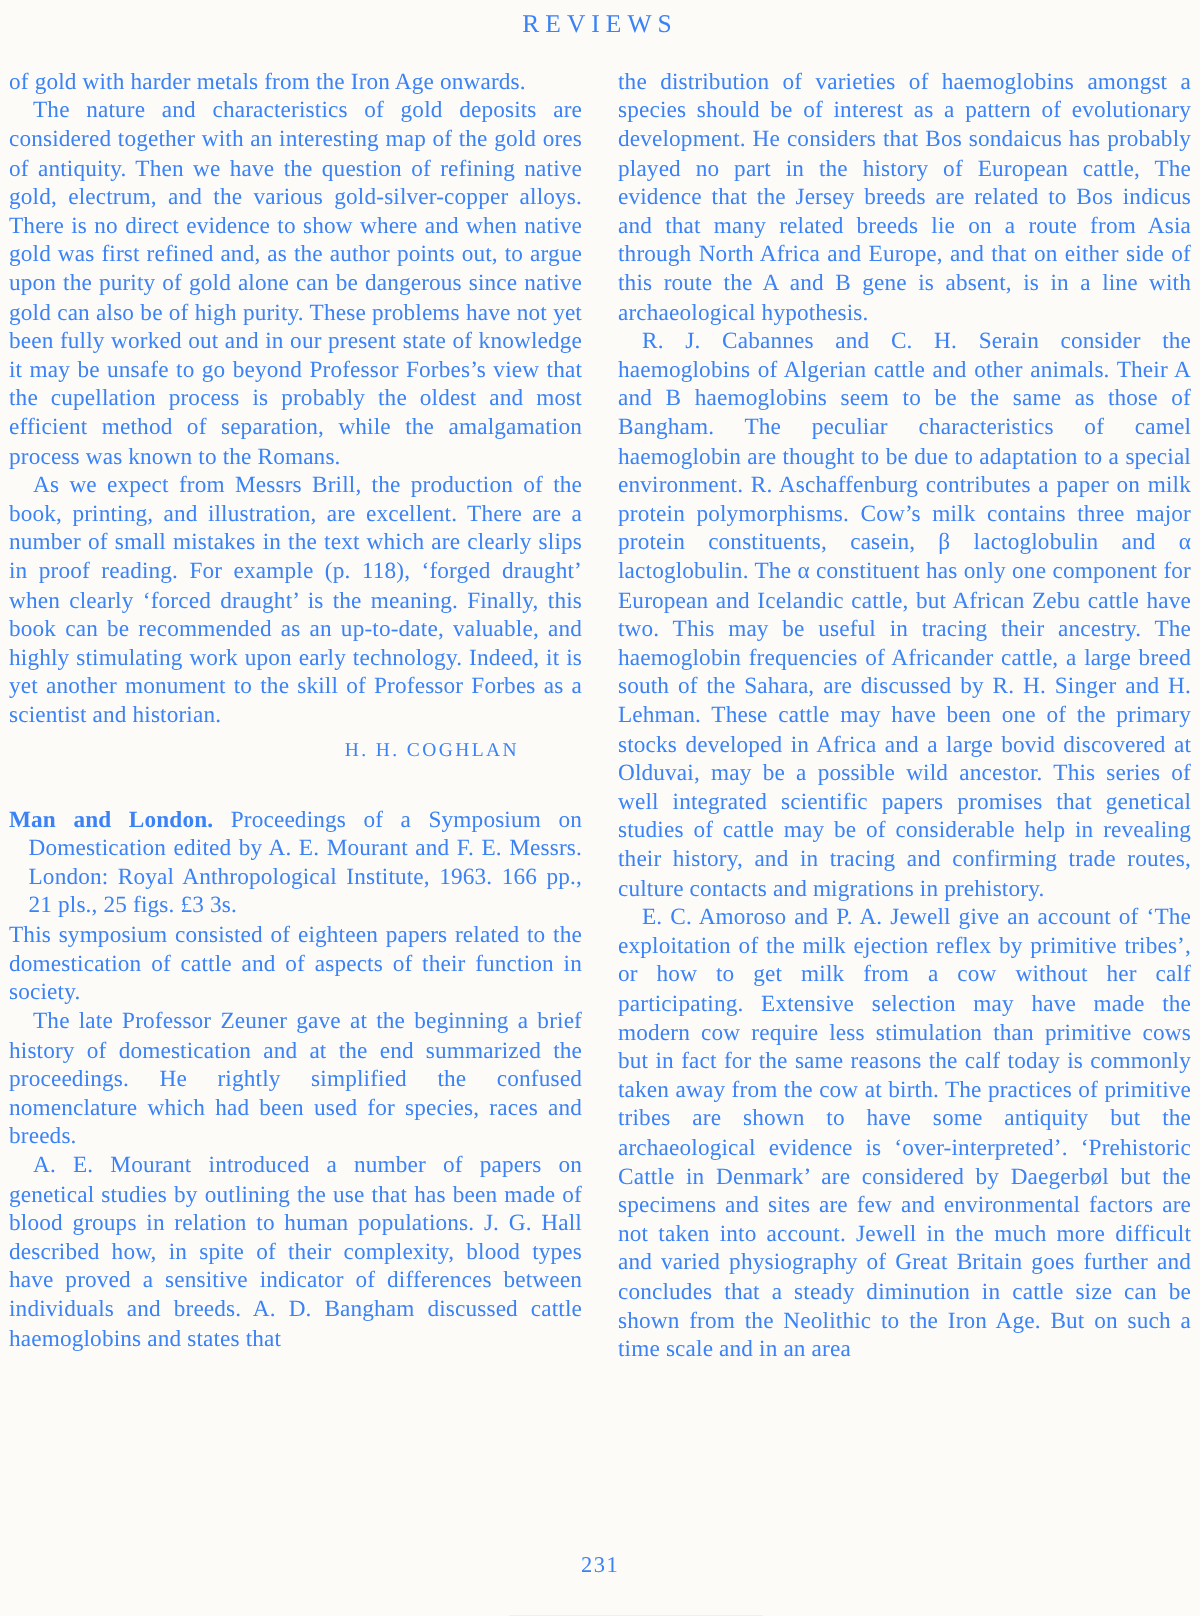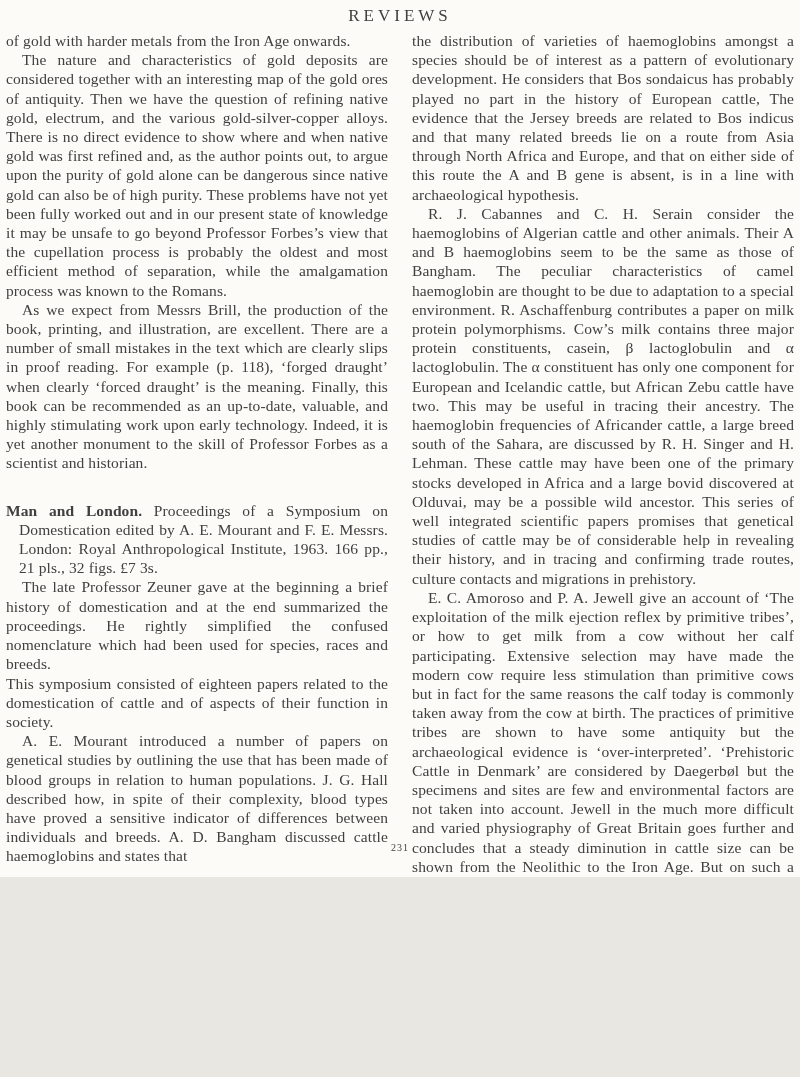--- a/index.html
+++ b/index.html
@@ -3,40 +3,40 @@
 <meta charset="utf-8">
 <style>
   html, body {
     margin: 0;
     padding: 0;
     background: #e9e7e2;
   }
   .sheet {
     position: relative;
     width: 800px;
-    height: 877px;
+    height: 1077px;
     margin: 0 auto;
     background: #fcfbf7;
-    color: #404040;
+    color: #3b82f6;
     font-family: "Liberation Serif", "DejaVu Serif", serif;
     overflow: hidden;
     box-sizing: border-box;
     padding: 4px 6px 0 6px;
   }
   .running-head {
     text-align: center;
     font-size: 17px;
     letter-spacing: 4px;
     margin-top: 2px;
     font-weight: normal;
   }
   .columns {
     display: flex;
     gap: 24px;
-    margin-top: 5px;
+    margin-top: 19px;
   }
   .col {
     flex: 1 1 0;
     font-size: 15.5px;
     line-height: 19.2px;
     text-align: justify;
     letter-spacing: 0.1px;
   }
   .para { margin: 0; }
   .para.indent { text-indent: 16px; }
@@ -53,42 +53,43 @@
     text-indent: -13px;
   }
   .bold { font-weight: bold; }
   .italic { }
   .page-number {
     position: absolute;
     bottom: 24px;
     left: 0;
     width: 100%;
     text-align: center;
-    font-size: 10px;
+    font-size: 15px;
     letter-spacing: 1px;
   }
 </style>
 </head>
 <body>
 
 <div class="sheet">
 
   <div class="running-head">REVIEWS</div>
 
   <div class="columns">
 
     <div class="col">
       <p class="para">of gold with harder metals from the Iron Age onwards.</p>
       <p class="para indent">The nature and characteristics of gold deposits are considered together with an interesting map of the gold ores of antiquity. Then we have the question of refining native gold, electrum, and the various gold-silver-copper alloys. There is no direct evidence to show where and when native gold was first refined and, as the author points out, to argue upon the purity of gold alone can be dangerous since native gold can also be of high purity. These problems have not yet been fully worked out and in our present state of knowledge it may be unsafe to go beyond Professor Forbes’s view that the cupellation process is probably the oldest and most efficient method of separation, while the amalgamation process was known to the Romans.</p>
       <p class="para indent">As we expect from Messrs Brill, the production of the book, printing, and illustration, are excellent. There are a number of small mistakes in the text which are clearly slips in proof reading. For example (p. 118), ‘forged draught’ when clearly ‘forced draught’ is the meaning. Finally, this book can be recommended as an up-to-date, valuable, and highly stimulating work upon early technology. Indeed, it is yet another monument to the skill of Professor Forbes as a scientist and historian.</p>
+      <div class="signature">H. H. COGHLAN</div>
 
-      <div class="review-heading"><span class="bold">Man and London.</span><span> Proceedings of a Symposium on Domestication edited by A. E. Mourant and F. E. Messrs. </span><span class="italic">London: Royal Anthropological Institute, 1963. 166 pp., 21 pls., 32 figs. £7 3s.</span></div>
+      <div class="review-heading"><span class="bold">Man and London.</span><span> Proceedings of a Symposium on Domestication edited by A. E. Mourant and F. E. Messrs. </span><span class="italic">London: Royal Anthropological Institute, 1963. 166 pp., 21 pls., 25 figs. £3 3s.</span></div>
 
+      <p class="para">This symposium consisted of eighteen papers related to the domestication of cattle and of aspects of their function in society.</p>
       <p class="para indent">The late Professor Zeuner gave at the beginning a brief history of domestication and at the end summarized the proceedings. He rightly simplified the confused nomenclature which had been used for species, races and breeds.</p>
-      <p class="para">This symposium consisted of eighteen papers related to the domestication of cattle and of aspects of their function in society.</p>
       <p class="para indent">A. E. Mourant introduced a number of papers on genetical studies by outlining the use that has been made of blood groups in relation to human populations. J. G. Hall described how, in spite of their complexity, blood types have proved a sensitive indicator of differences between individuals and breeds. A. D. Bangham discussed cattle haemoglobins and states that</p>
     </div>
 
     <div class="col">
       <p class="para"><span>the distribution of varieties of haemoglobins amongst a species should be of interest as a pattern of evolutionary development. He considers that </span><span class="italic">Bos sondaicus</span><span> has probably played no part in the history of European cattle, The evidence that the Jersey breeds are related to </span><span class="italic">Bos indicus</span><span> and that many related breeds lie on a route from Asia through North Africa and Europe, and that on either side of this route the A and B gene is absent, is in a line with archaeological hypothesis.</span></p>
       <p class="para indent">R. J. Cabannes and C. H. Serain consider the haemoglobins of Algerian cattle and other animals. Their A and B haemoglobins seem to be the same as those of Bangham. The peculiar characteristics of camel haemoglobin are thought to be due to adaptation to a special environment. R. Aschaffenburg contributes a paper on milk protein polymorphisms. Cow’s milk contains three major protein constituents, casein, β lactoglobulin and α lactoglobulin. The α constituent has only one component for European and Icelandic cattle, but African Zebu cattle have two. This may be useful in tracing their ancestry. The haemoglobin frequencies of Africander cattle, a large breed south of the Sahara, are discussed by R. H. Singer and H. Lehman. These cattle may have been one of the primary stocks developed in Africa and a large bovid discovered at Olduvai, may be a possible wild ancestor. This series of well integrated scientific papers promises that genetical studies of cattle may be of considerable help in revealing their history, and in tracing and confirming trade routes, culture contacts and migrations in prehistory.</p>
       <p class="para indent">E. C. Amoroso and P. A. Jewell give an account of ‘The exploitation of the milk ejection reflex by primitive tribes’, or how to get milk from a cow without her calf participating. Extensive selection may have made the modern cow require less stimulation than primitive cows but in fact for the same reasons the calf today is commonly taken away from the cow at birth. The practices of primitive tribes are shown to have some antiquity but the archaeological evidence is ‘over-interpreted’. ‘Prehistoric Cattle in Denmark’ are considered by Daegerbøl but the specimens and sites are few and environmental factors are not taken into account. Jewell in the much more difficult and varied physiography of Great Britain goes further and concludes that a steady diminution in cattle size can be shown from the Neolithic to the Iron Age. But on such a time scale and in an area</p>
     </div>
 
   </div>

